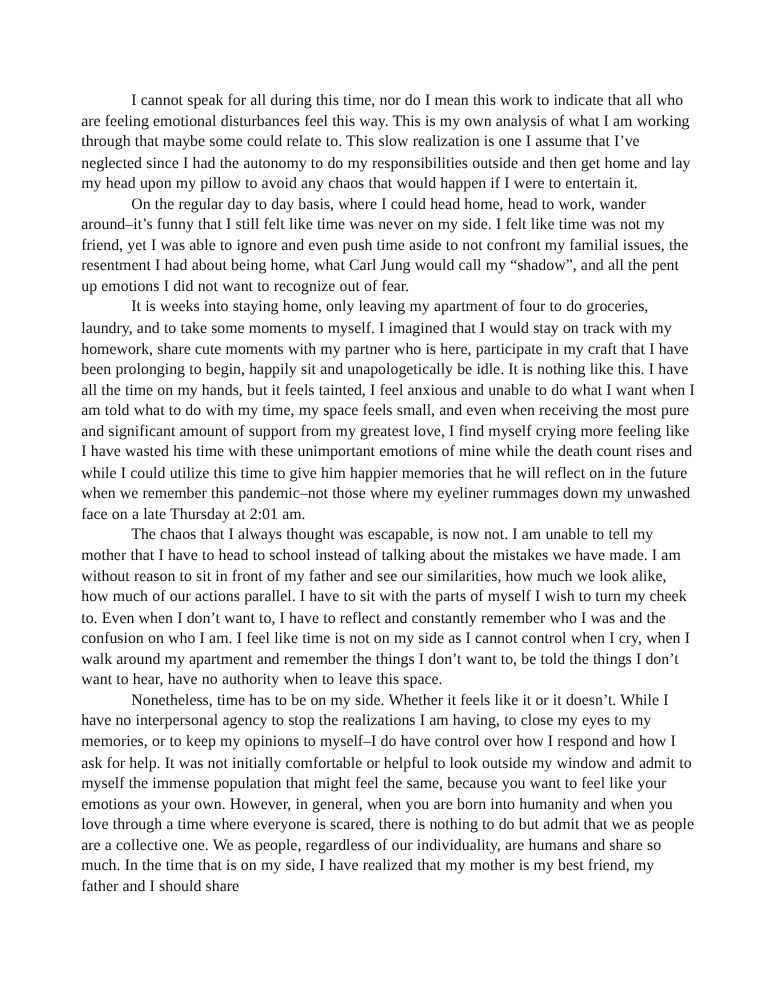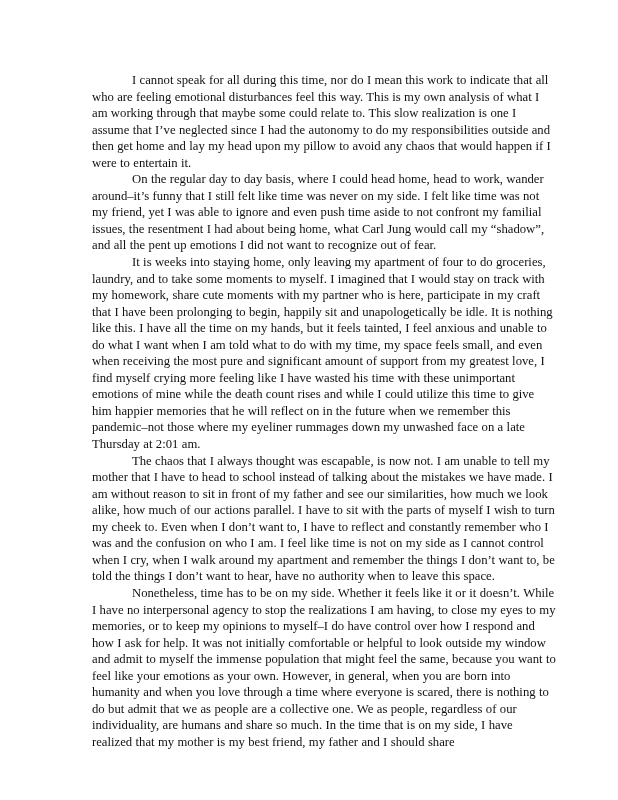--- a/index.html
+++ b/index.html
@@ -11,21 +11,21 @@
     width: 618px;
     height: 800px;
     overflow: hidden;
   }
   .page {
     box-sizing: border-box;
     width: 618px;
     height: 800px;
     background: #ffffff;
     color: #111111;
-    padding: 72px 62px 0 92px;
+    padding: 72px 62px 0 65px;
     font-family: "Liberation Serif", "DejaVu Serif", serif;
     font-size: 12.7px;
     line-height: 16.55px;
     text-align: left;
   }
   .page p {
     margin: 0;
     padding: 0;
     text-indent: 40px;
     word-spacing: 0.2px;

